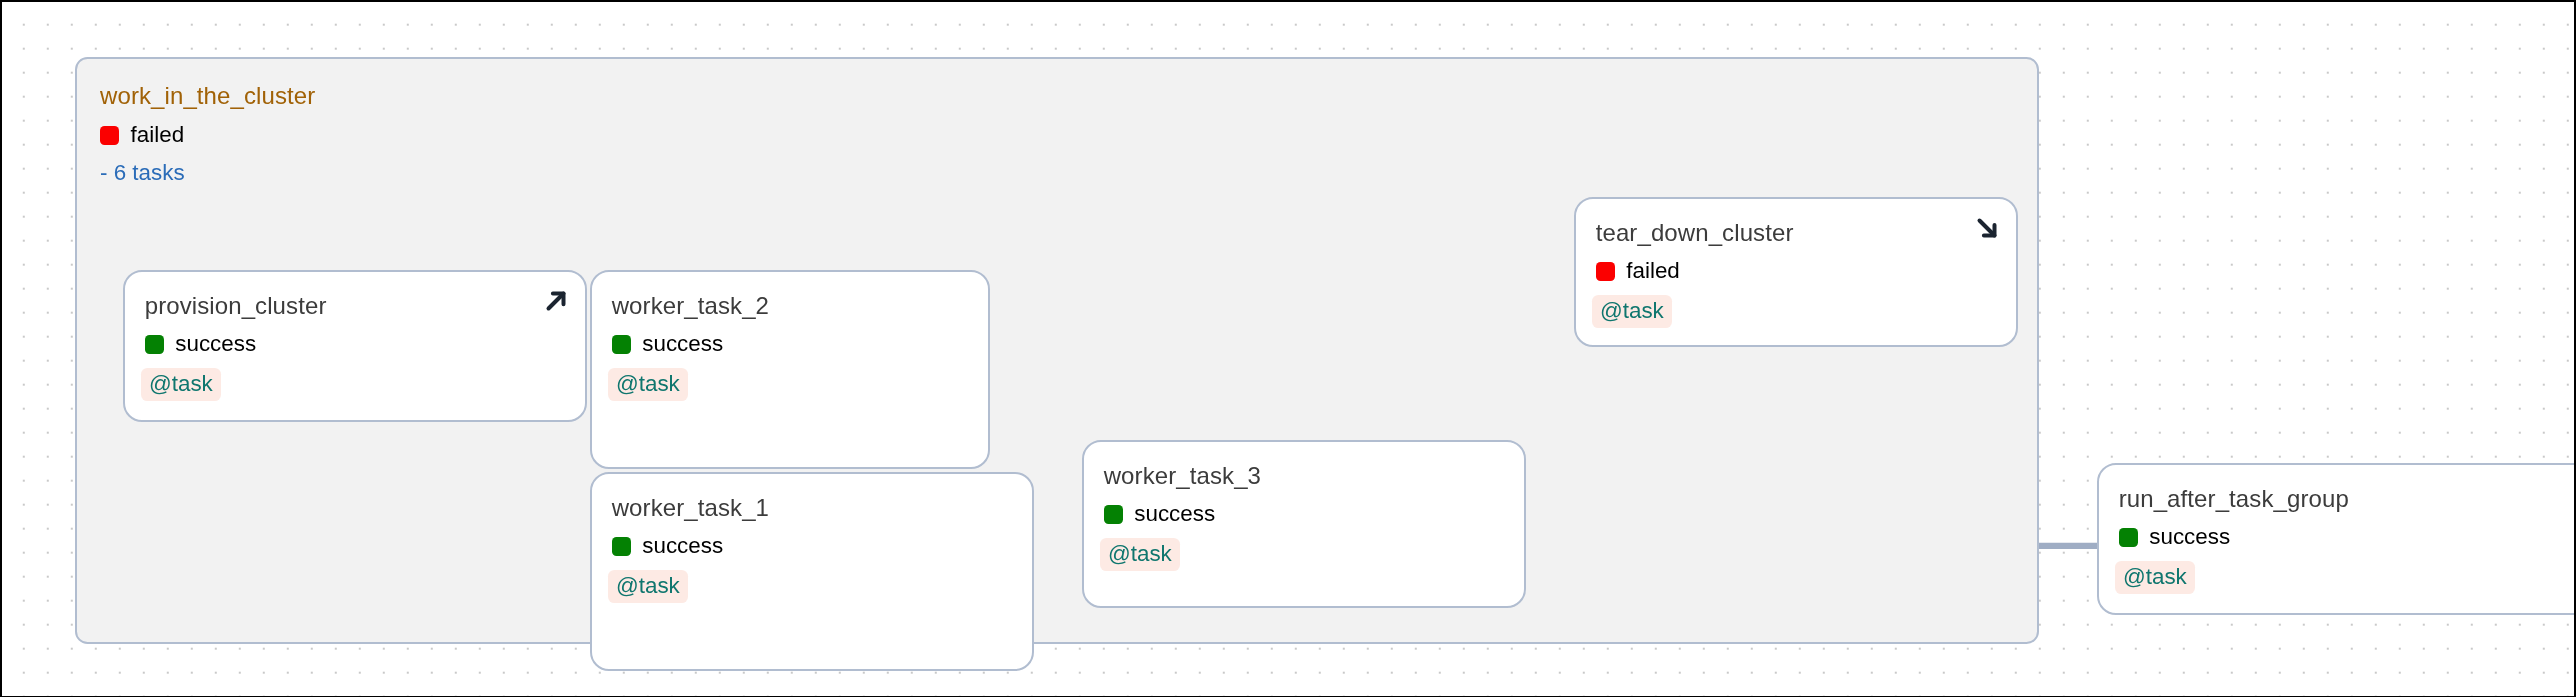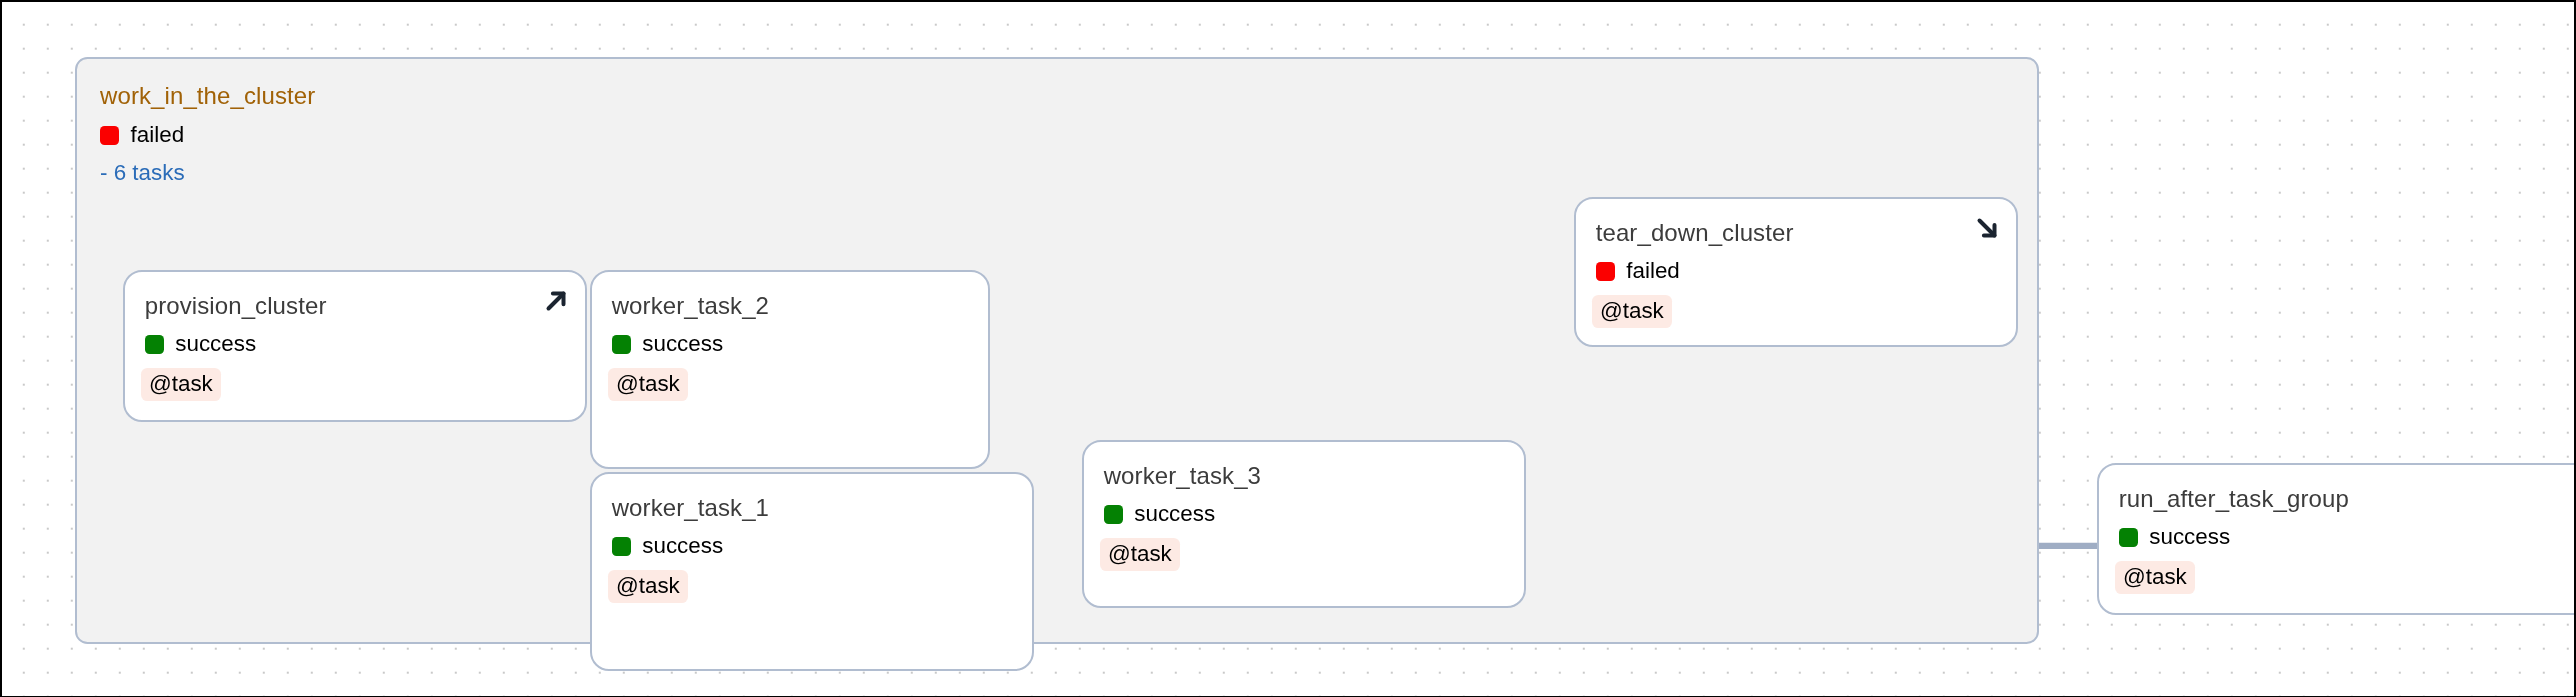--- a/index.html
+++ b/index.html
@@ -112,21 +112,21 @@
   .status-text {
     font-size: 22.4px;
     color: #000000;
     white-space: nowrap;
   }
 
   
   .op-badge {
     display: inline-block;
     background: #fdeae4;
-    color: #000000;
+    color: #0f766e;
     font-size: 22.4px;
     padding: 2.7px 8px 4.5px 8px;
     border-radius: 6.3px;
     white-space: nowrap;
   }
 
   
   .corner-arrow {
     position: absolute;
     right: 14.3px;

